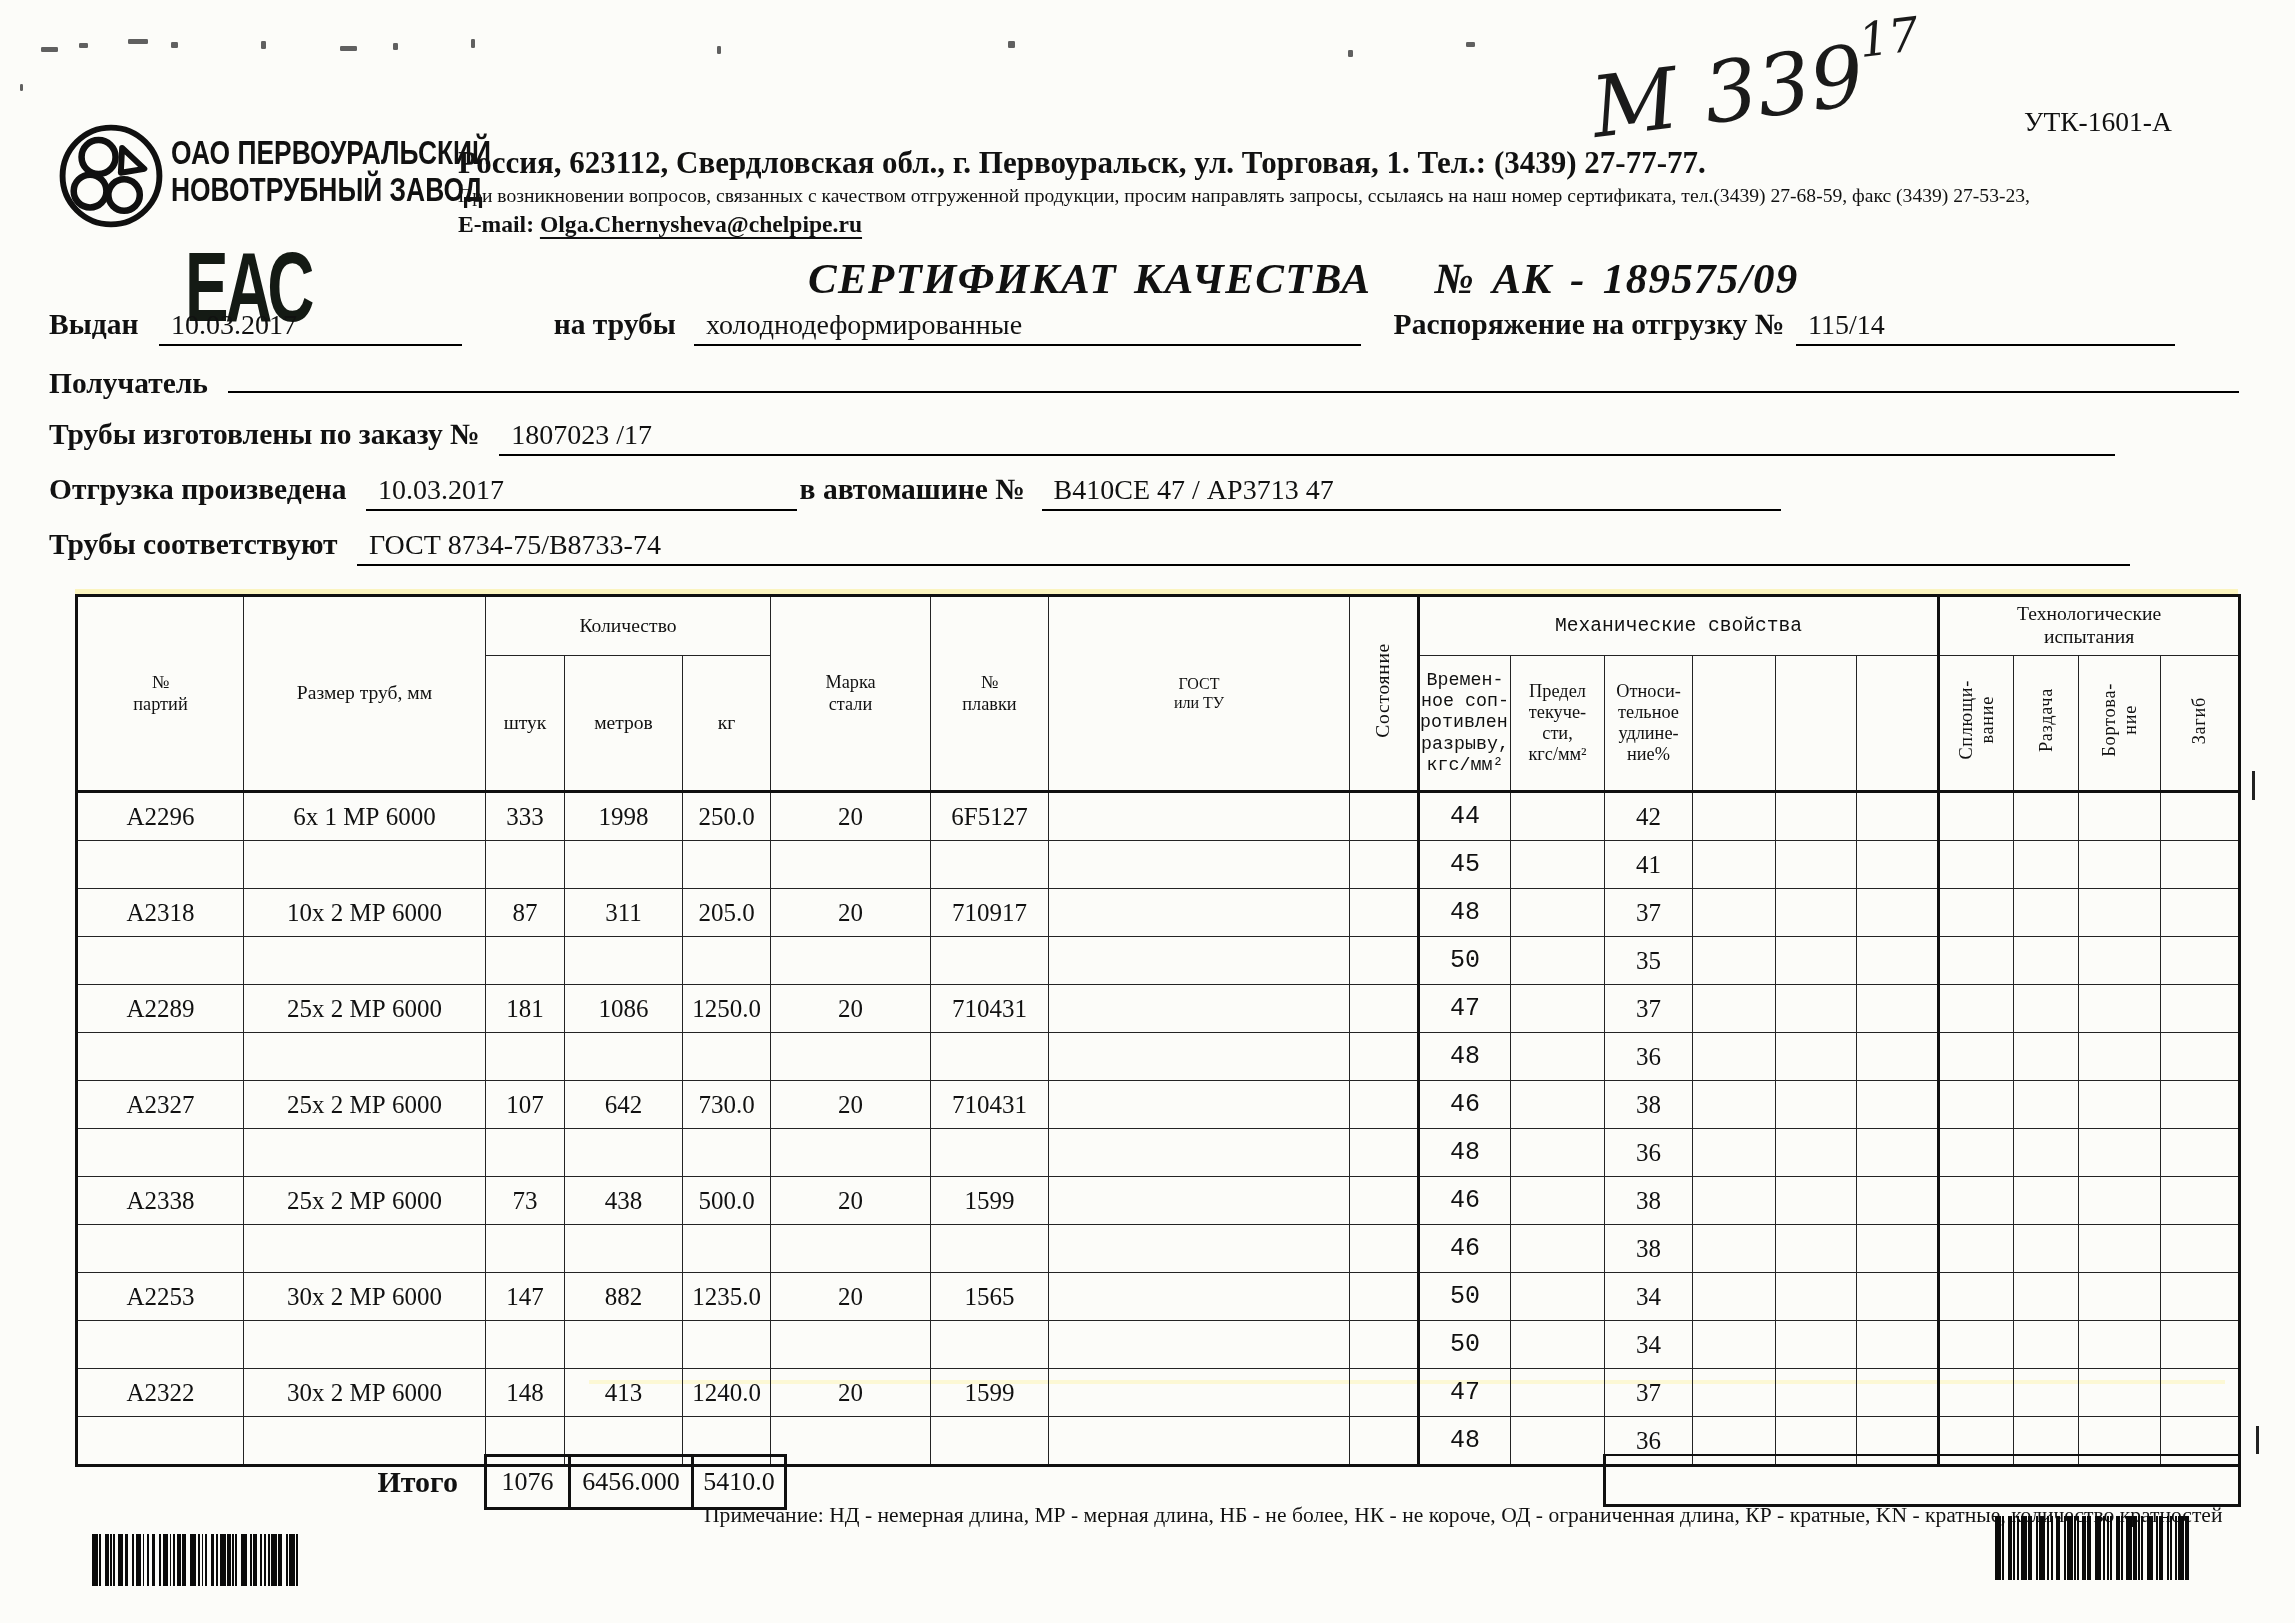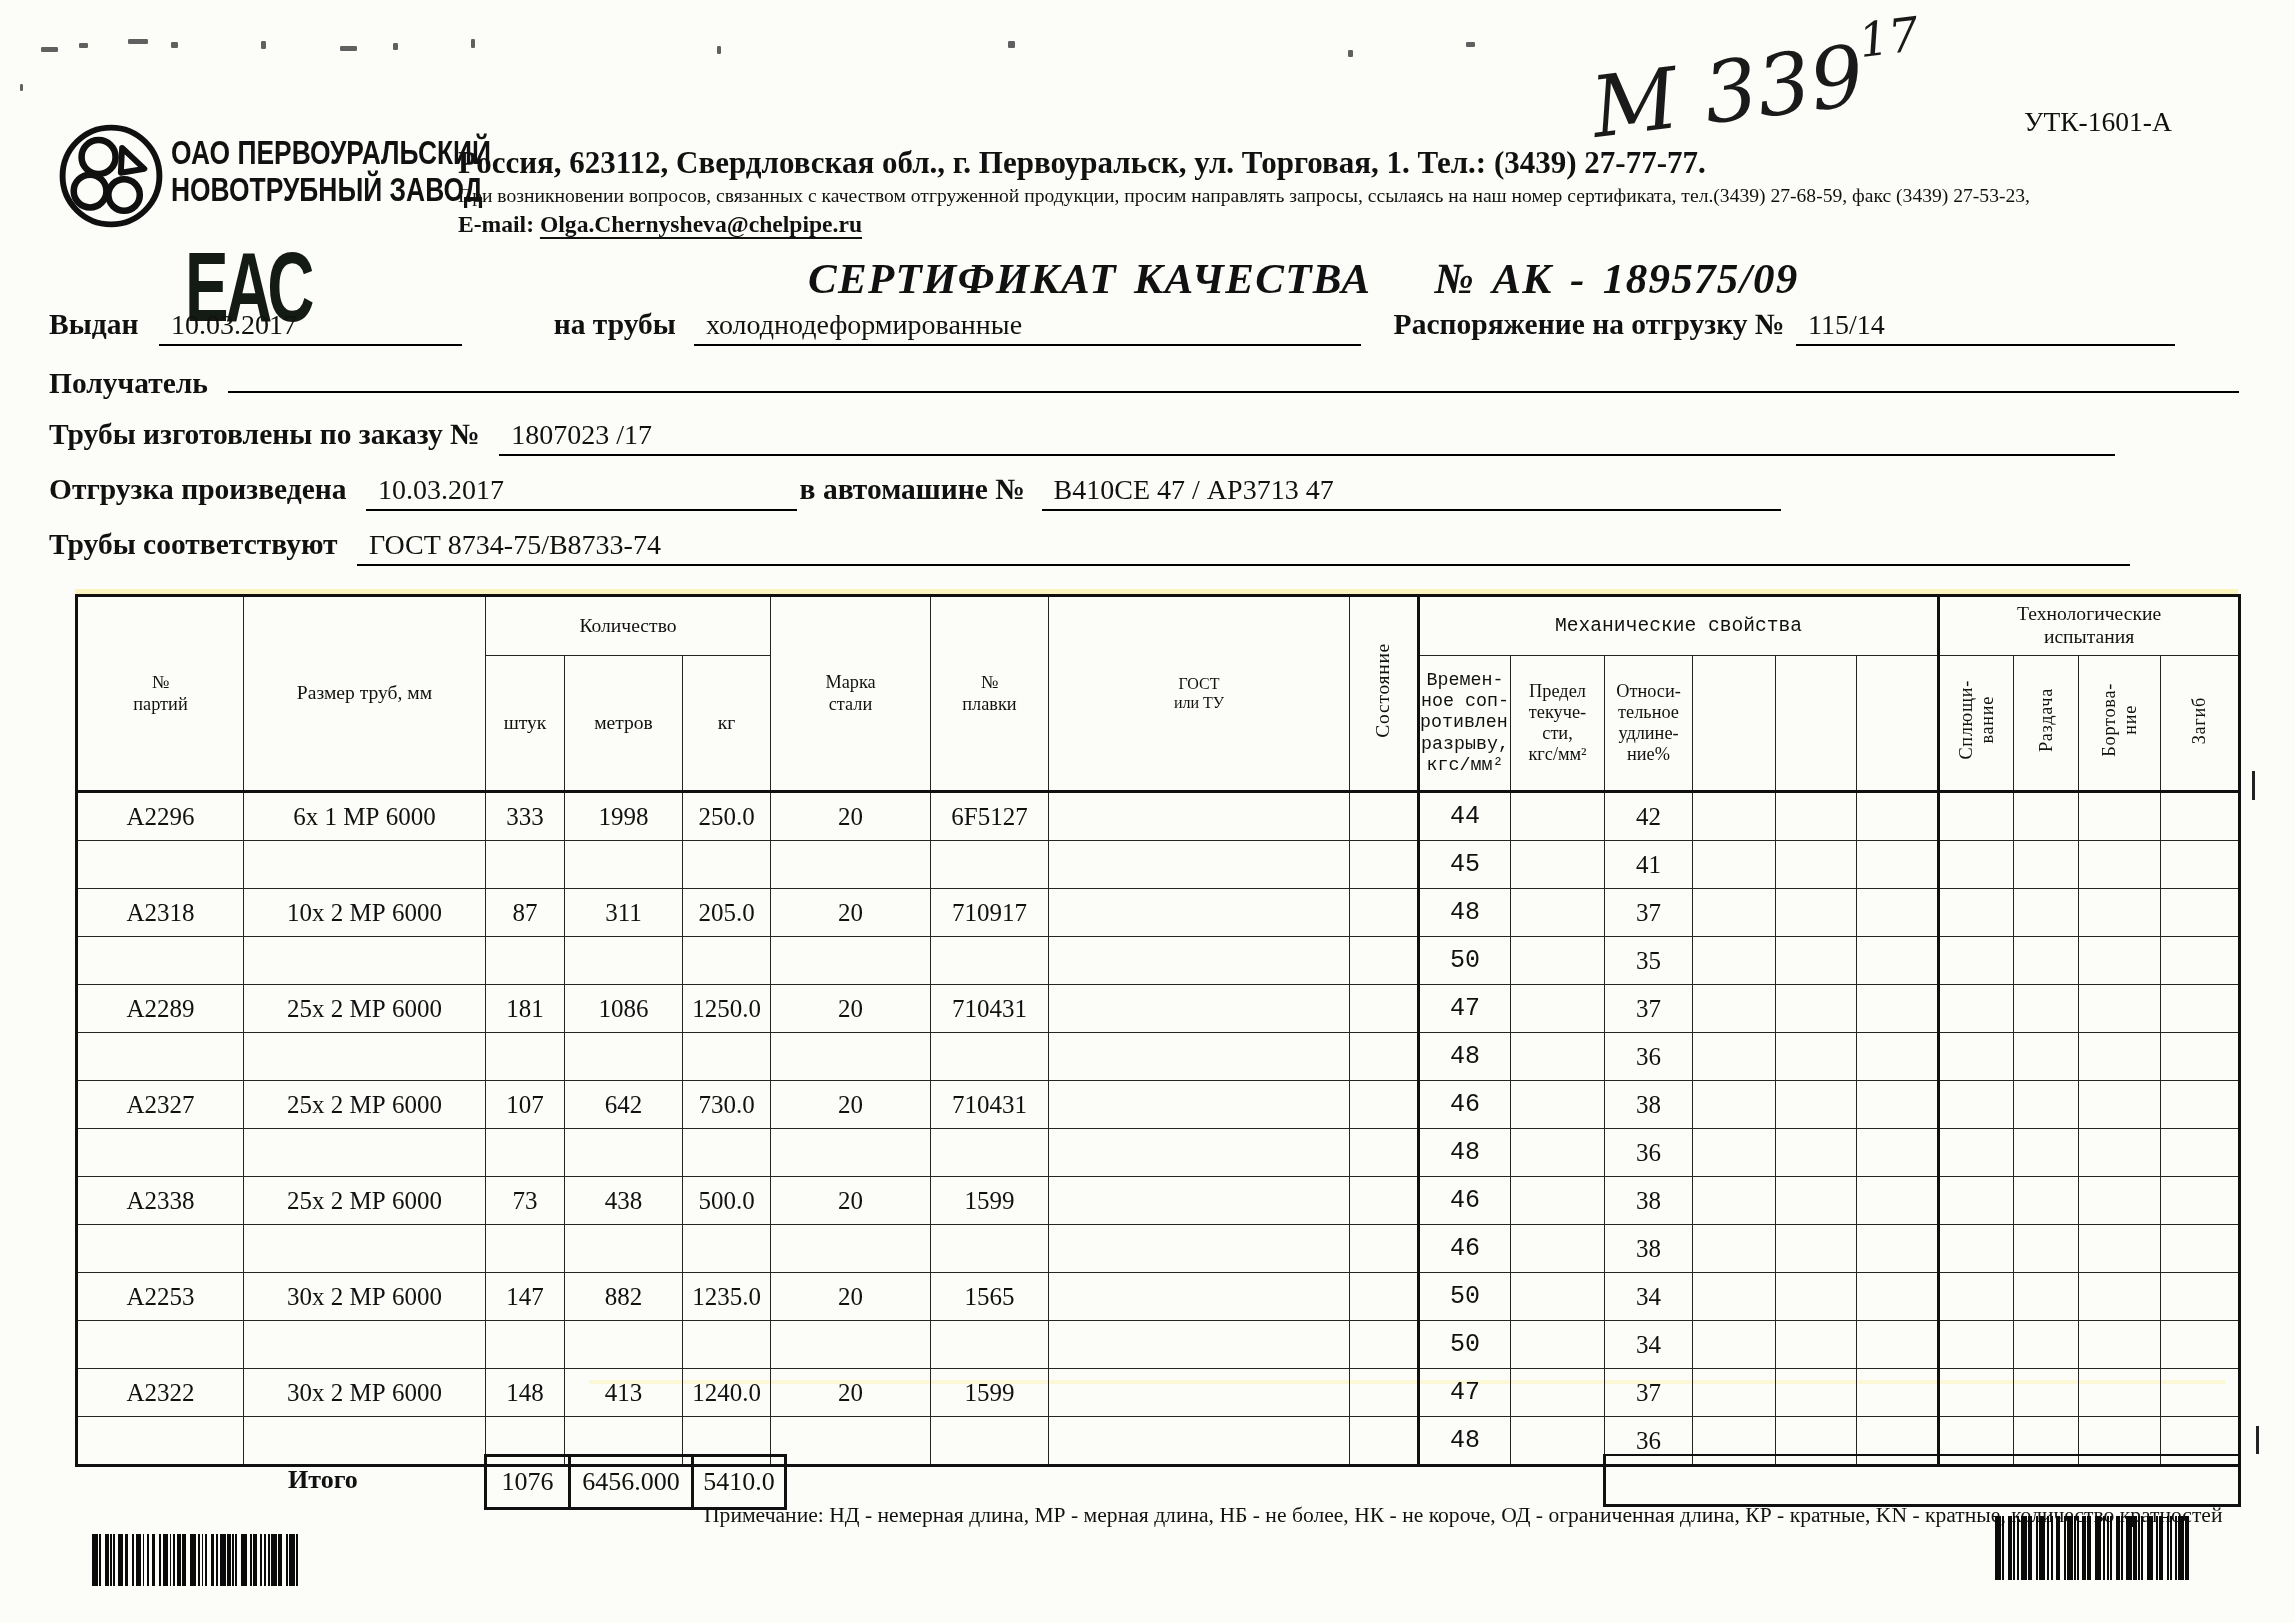--- a/index.html
+++ b/index.html
@@ -42,22 +42,22 @@
   #cert thead{border-bottom:3.3px solid #101010;}
   #cert .tier1{height:60px;font-size:21px;}
   #cert .tier2{height:136px;}
   #cert .pre{white-space:pre-line;font-size:18.3px;}
   #cert .vert{writing-mode:vertical-rl;transform:rotate(180deg);white-space:pre-line;
               font-size:18.3px;letter-spacing:0.7px;margin:0 auto;}
   #cert td{height:47px;font-size:25px;}
   #cert td:nth-child(10),#cert th.blk{border-left:3.3px solid #101010;font-family:Liberation Mono, monospace;}
   #cert td:nth-child(16),#cert th.blk2{border-left:3.3px solid #101010;}
   
-  #total-label{position:absolute;left:288px;top:1465px;width:170px;text-align:left;
-               font-size:26px;font-weight:bold;}
+  #total-label{position:absolute;left:288px;top:1465px;width:170px;text-align:right;
+               font-size:30px;font-weight:bold;}
   #totals{position:absolute;left:484px;top:1454px;border-collapse:collapse;table-layout:fixed;}
   #totals td{border:3.3px solid #101010;height:48px;text-align:center;font-size:26px;}
   #tail-box{position:absolute;left:1603px;top:1454px;width:632px;height:48px;
             border:3.3px solid #101010;border-top:2.6px solid #101010;}
   
   #footnote{position:absolute;left:704px;top:1503px;font-size:21.6px;white-space:nowrap;}
   .barcode{position:absolute;display:flex;align-items:stretch;}
   .barcode i{background:#0a0a0a;display:block;height:100%;}
   #barcode-left{left:92px;top:1534px;width:209px;height:52px;}
   #barcode-right{left:1995px;top:1516px;width:198px;height:64px;}

